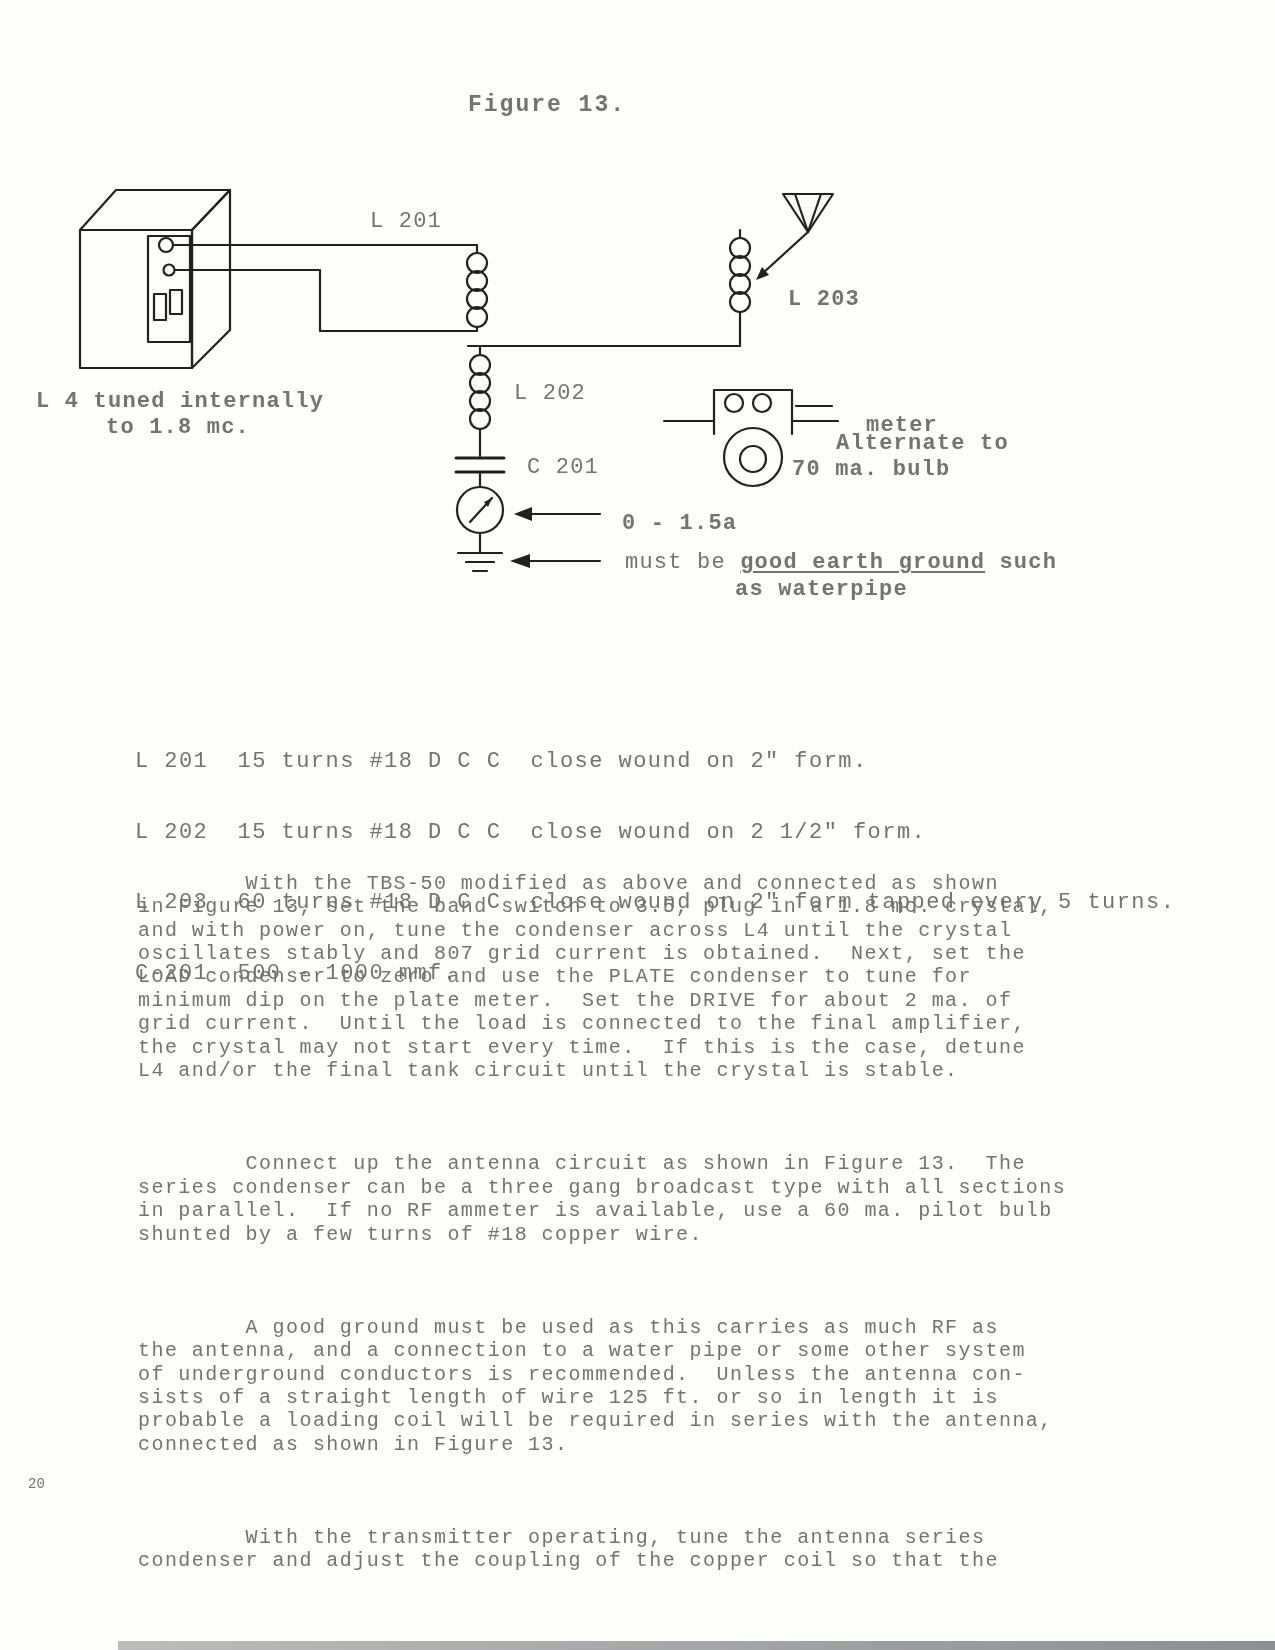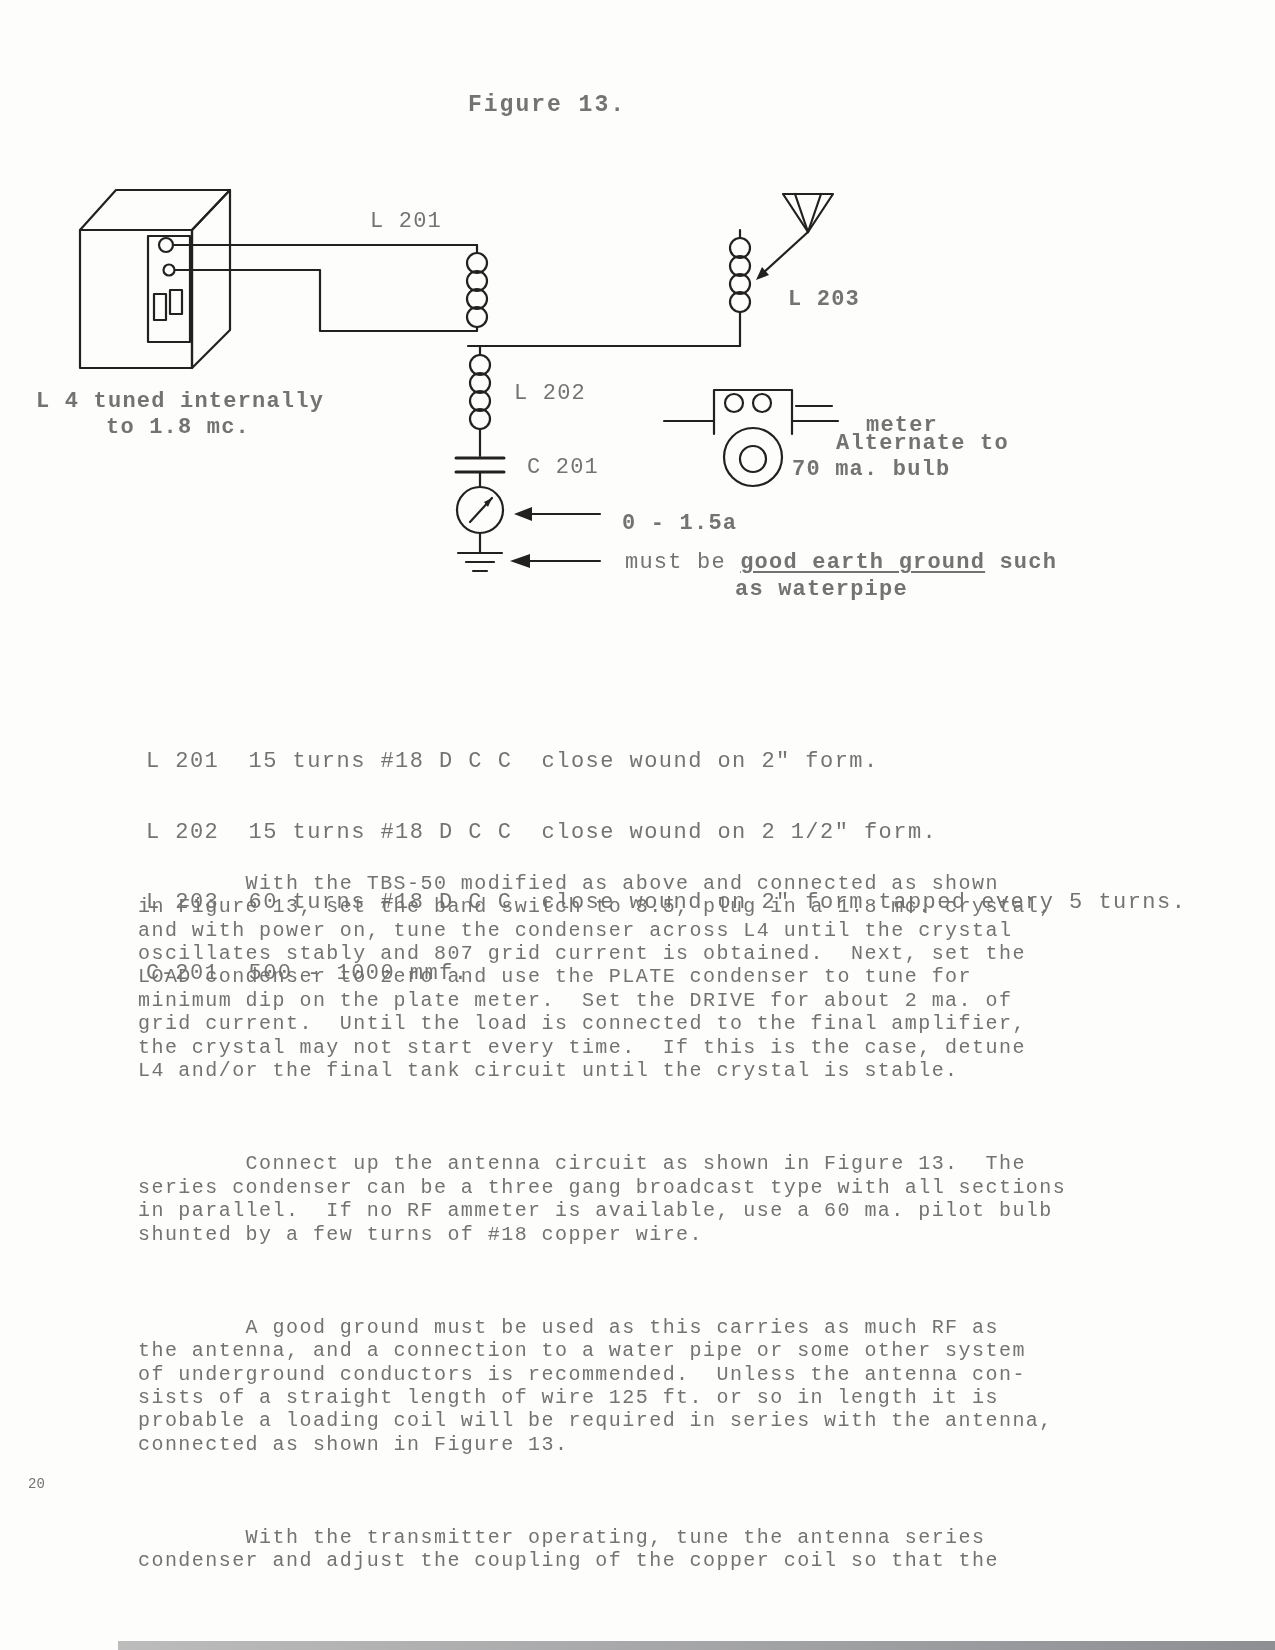--- a/index.html
+++ b/index.html
@@ -13,21 +13,21 @@
     position:absolute; left:468px; top:92px;
     font-size:23px; font-weight:bold; letter-spacing:2px; white-space:pre;
   }
   .diagram { position:absolute; left:0; top:0; width:1268px; height:645px; }
   .diagram svg { position:absolute; left:0; top:0; }
   .lbl { position:absolute; font-size:22px; letter-spacing:1.2px; white-space:pre; }
   .bold { font-weight:bold; }
   .underline { text-decoration:underline; text-underline-offset:3px; }
   .parts {
     position:absolute; left:135px; top:703px;
-    font-size:22px; line-height:23.5px; letter-spacing:1.45px; white-space:pre;margin-left:11px;
+    font-size:22px; line-height:23.5px; letter-spacing:1.45px; white-space:pre;
   }
   .body-text {
     position:absolute; left:138px; top:825px;
     font-size:20px; line-height:23.4px; letter-spacing:1.45px; white-space:pre;
   }
   .para { margin:0 0 23px 0; }
   .page-number { position:absolute; left:28px; top:1476px; font-size:14px; }
   .scan-bar {
     position:absolute; left:118px; right:0; bottom:0; height:9px;
     background:linear-gradient(to right,#bcbcbc,#8e8f93);

